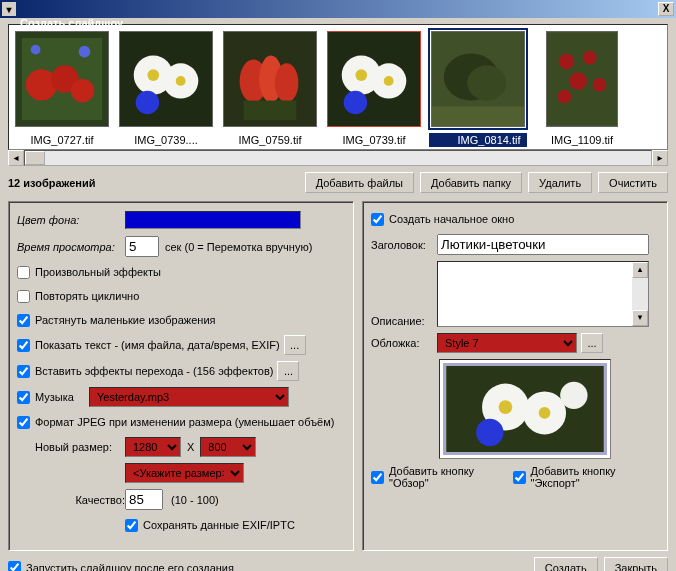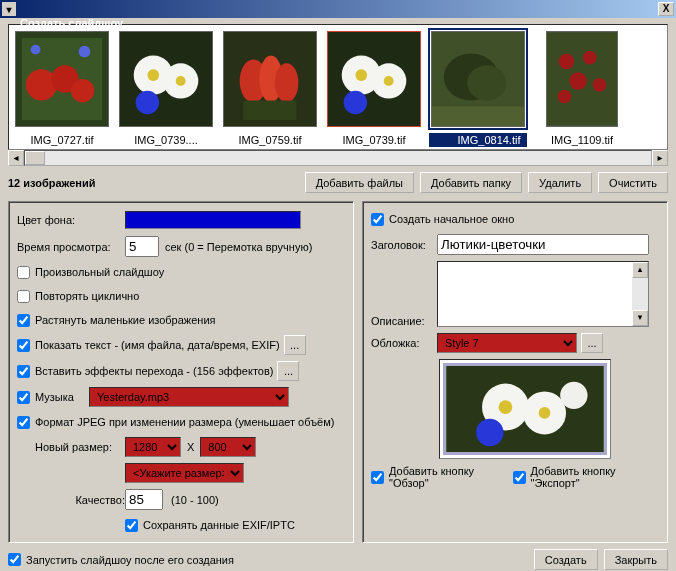--- a/index.html
+++ b/index.html
@@ -134,21 +134,21 @@
   padding: 8px;
 }
 .panel-left { width: 346px; }
 .panel-right { flex: 1; }
 .form-row {
   display: flex;
   align-items: center;
   margin-bottom: 6px;
   min-height: 20px;
 }
-.form-label { width: 108px; }
+.form-label { width: 108px; font-style: italic; }
 .form-label-r { width: 66px; text-align: left; padding-right: 6px;}
 .color-swatch {
   width: 176px; height: 18px;
   background: #0000cc;
   border: 1px inset #808080;
 }
 input[type=text].txt, select.sel {
   font-family: inherit;
   font-size: 11px;
   border: 1px inset #808080;
@@ -331,21 +331,21 @@
         <span class="form-label">Цвет фона:</span>
         <div class="color-swatch"></div>
       </div>
       <div class="form-row">
         <span class="form-label">Время просмотра:</span>
         <input class="txt" style="width: 34px;" value="5">
         <span style="margin-left:6px">сек (0 = Перемотка вручную)</span>
       </div>
       <div class="chk-row">
         <input type="checkbox" style="">
-        <span>Произвольный слайдшоу</span>
+        <span>Произвольный эффекты</span>
       </div>
       <div class="chk-row">
         <input type="checkbox" style="">
         <span>Повторять циклично</span>
       </div>
       <div class="chk-row">
         <input type="checkbox" checked="" style="">
         <span>Растянуть маленькие изображения</span>
       </div>
       <div class="chk-row">
@@ -376,21 +376,21 @@
         <select class="sel" style="width:56px"><option>800</option></select>
       </div>
       <div class="form-row" style="padding-left:108px">
         <select class="sel" style="width:119px"><option>&lt;Укажите размер&gt;</option></select>
       </div>
       <div class="form-row" style="padding-left:18px">
         <span style="width:90px;text-align:right;">Качество:</span>
         <input class="txt" style="width: 38px;" value="85">
         <span style="margin-left:8px">(10 - 100)</span>
       </div>
-      <div class="chk-row" style="padding-left:108px;margin-bottom:0">
+      <div class="chk-row" style="padding-left:108px;margin-bottom:8px">
         <input type="checkbox" checked="" style="">
         <span>Сохранять данные EXIF/IPTC</span>
       </div>
     </div>
 
     <div class="panel panel-right">
       <div class="chk-row">
         <input type="checkbox" checked="" style="">
         <span>Создать начальное окно</span>
       </div>

